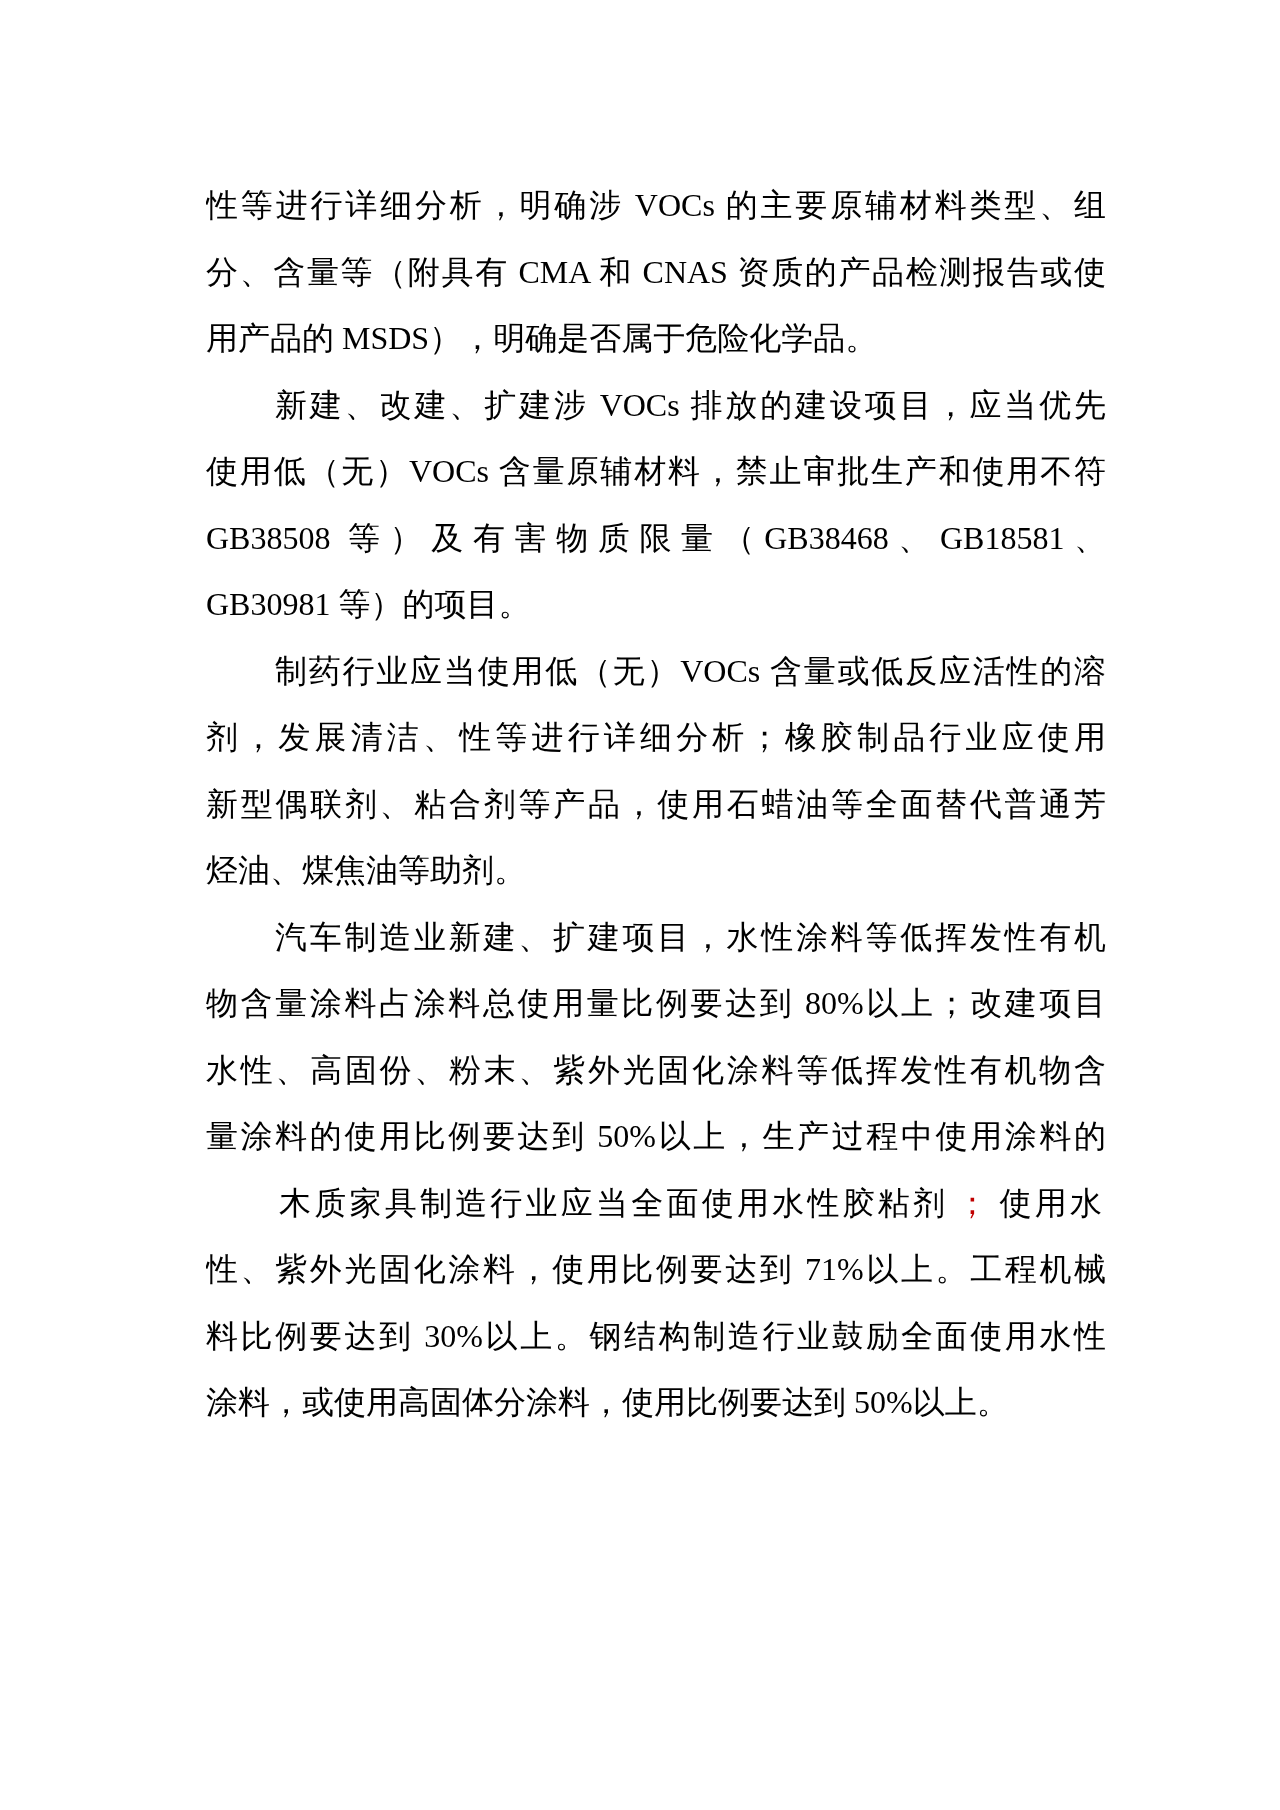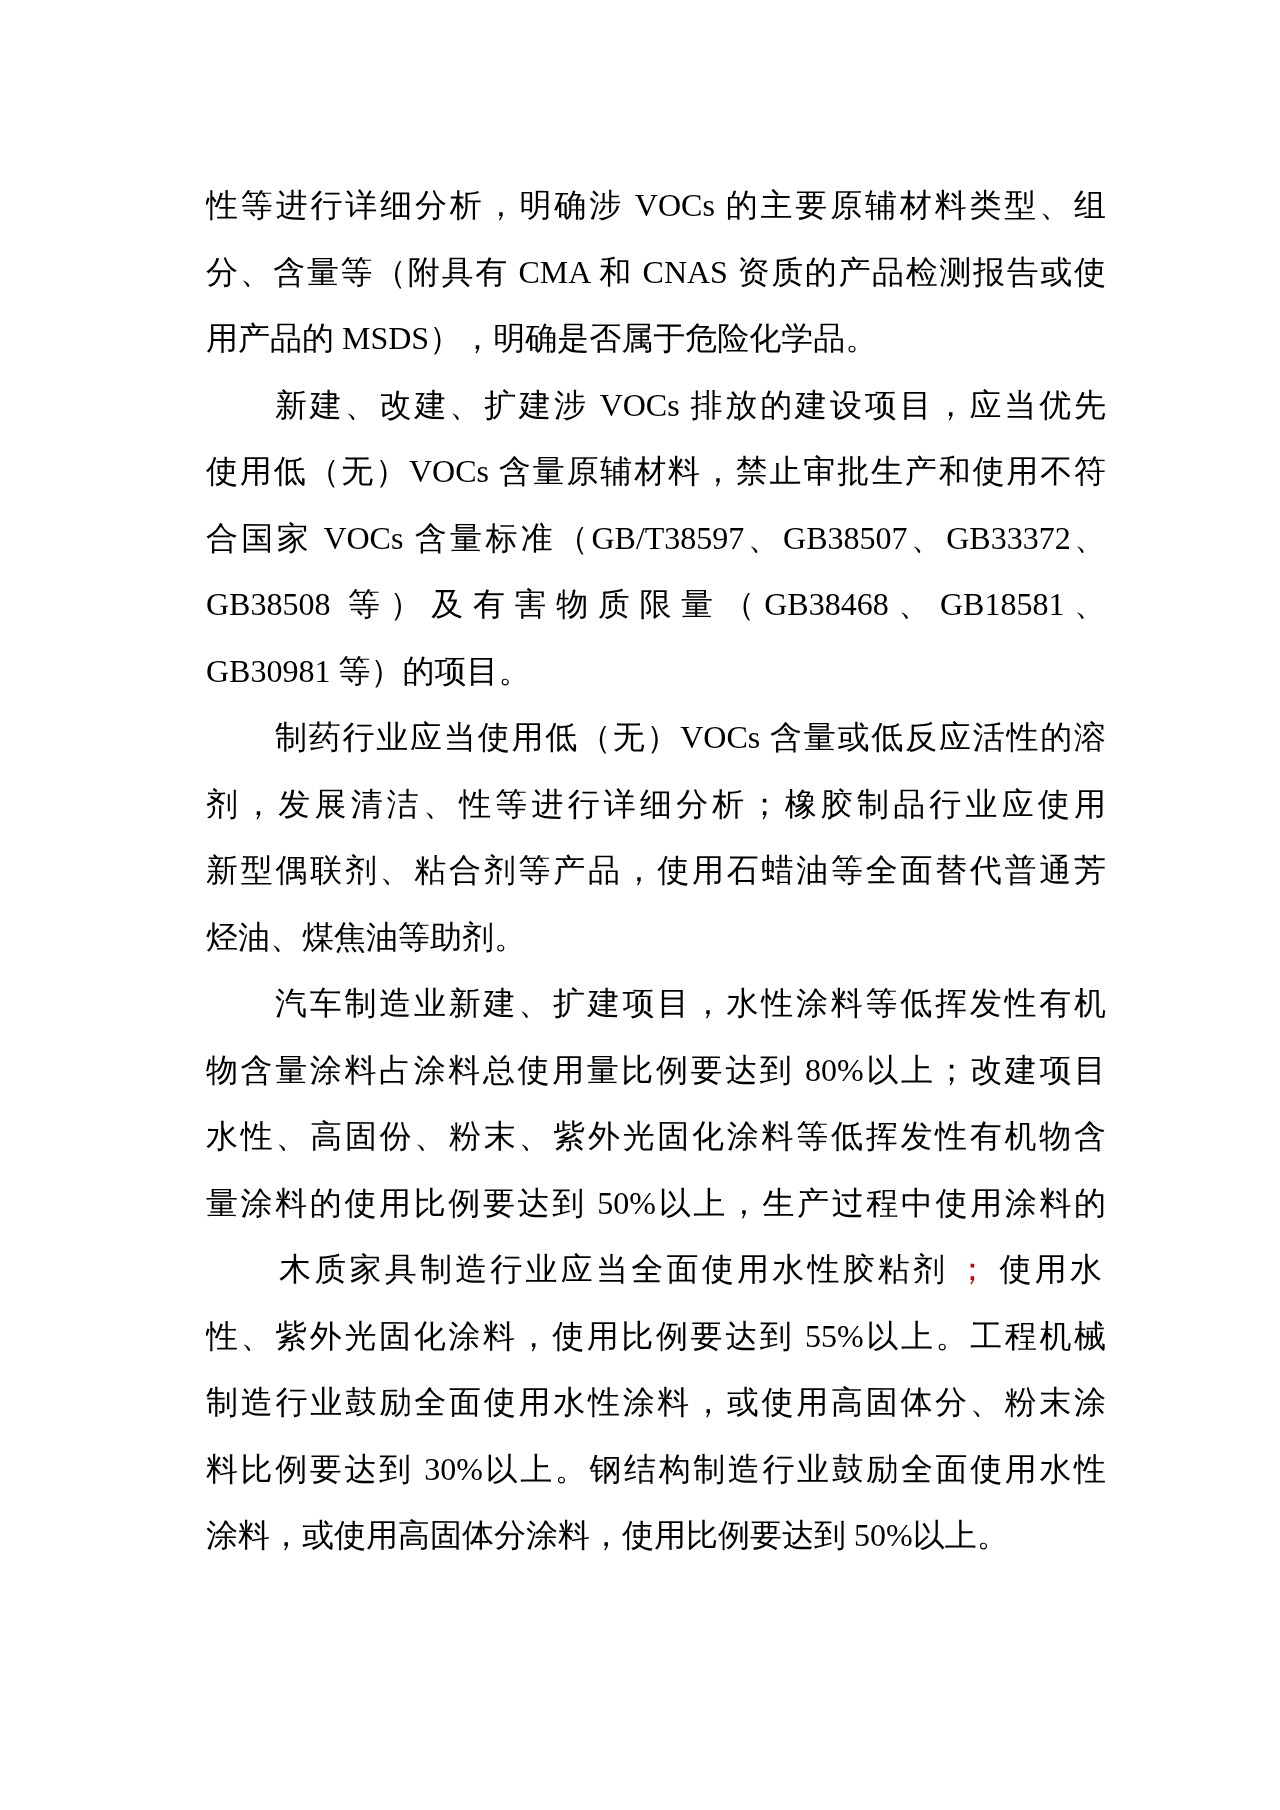--- a/index.html
+++ b/index.html
@@ -47,32 +47,30 @@
 </head>
 <body>
 
 <div class="page">
   <div class="text-block">
     <div class="line">性等进行详细分析，明确涉 VOCs 的主要原辅材料类型、组</div>
     <div class="line">分、含量等（附具有 CMA 和 CNAS 资质的产品检测报告或使</div>
     <div class="line natural">用产品的 MSDS），明确是否属于危险化学品。</div>
     <div class="line ind">新建、改建、扩建涉 VOCs 排放的建设项目，应当优先</div>
     <div class="line">使用低（无）VOCs 含量原辅材料，禁止审批生产和使用不符</div>
-    <div class="line">合国家 VOCs 含量标准（GB/T38597、GB38507、GB33372、</div>
     <div class="line">GB38508 等）及有害物质限量（GB38468、GB18581、GB24409、</div>
     <div class="line natural">GB30981 等）的项目。</div>
     <div class="line ind">制药行业应当使用低（无）VOCs 含量或低反应活性的溶</div>
     <div class="line">剂，发展清洁、性等进行详细分析；橡胶制品行业应使用</div>
     <div class="line">新型偶联剂、粘合剂等产品，使用石蜡油等全面替代普通芳</div>
     <div class="line natural">烃油、煤焦油等助剂。</div>
     <div class="line ind">汽车制造业新建、扩建项目，水性涂料等低挥发性有机</div>
     <div class="line">物含量涂料占涂料总使用量比例要达到 80%以上；改建项目</div>
     <div class="line">水性、高固份、粉末、紫外光固化涂料等低挥发性有机物含</div>
     <div class="line">量涂料的使用比例要达到 50%以上，生产过程中使用涂料的</div>
     <div class="line ind">
       <span>木质家具制造行业应当全面使用水性胶粘剂</span><span class="red">；</span><span>使用水</span>
     </div>
-    <div class="line">性、紫外光固化涂料，使用比例要达到 55%以上。工程机械</div>
-    <div class="line">制造行业鼓励全面使用水性涂料，或使用高固体分、粉末涂</div>
+    <div class="line">性、紫外光固化涂料，使用比例要达到 71%以上。工程机械</div>
     <div class="line">料比例要达到 30%以上。钢结构制造行业鼓励全面使用水性</div>
     <div class="line natural">涂料，或使用高固体分涂料，使用比例要达到 50%以上。</div>
   </div>
 </div>
 
 </body></html>

